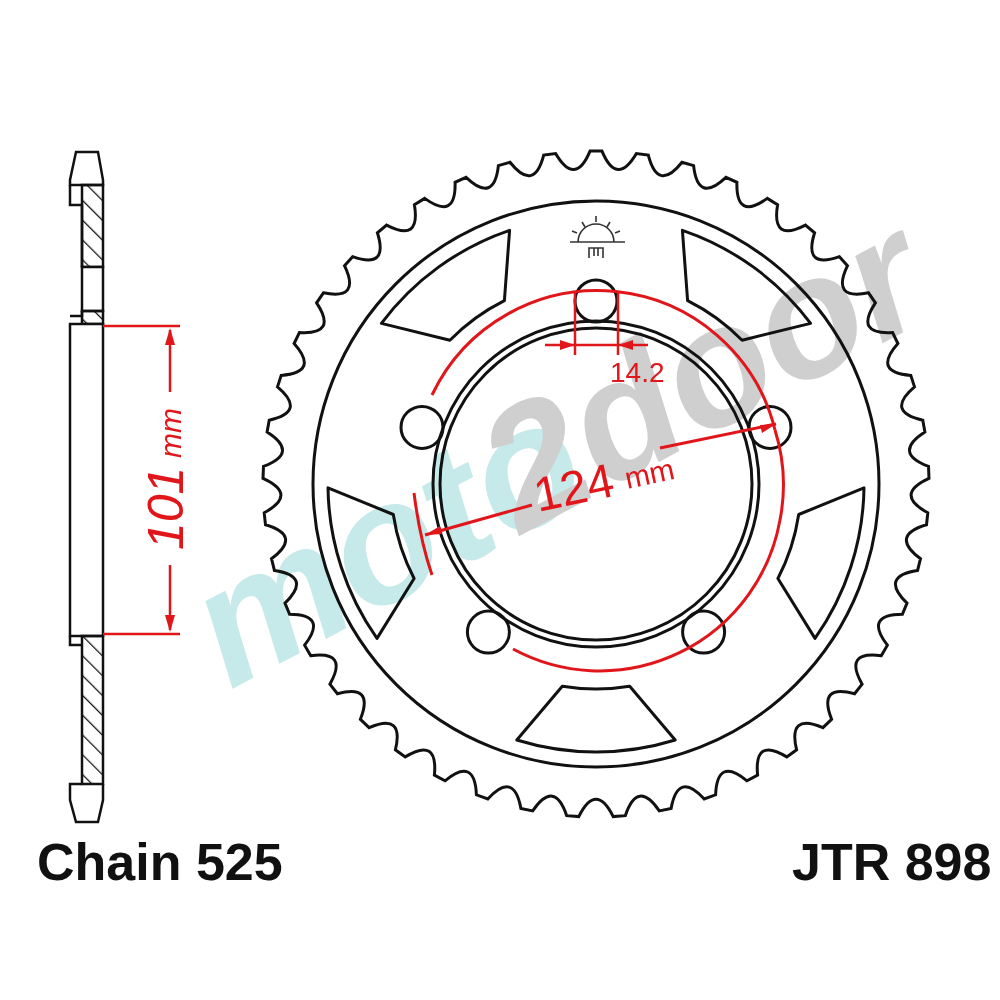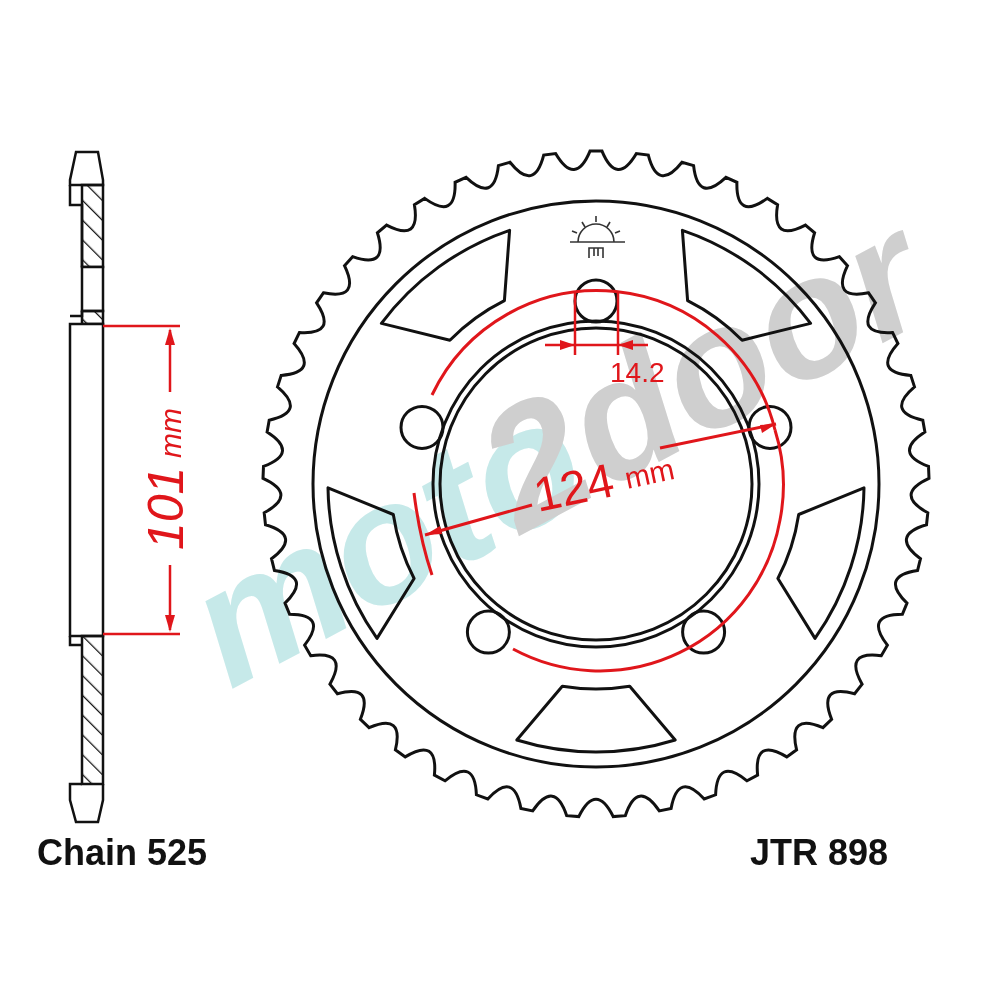--- a/index.html
+++ b/index.html
@@ -1,20 +1,20 @@
 <!DOCTYPE html>
 <html><head>
 <meta charset="utf-8">
 <style>
   html, body { margin:0; padding:0; background:#ffffff; }
   body { width:1000px; height:1000px; position:relative; overflow:hidden; font-family:"Liberation Sans", sans-serif; }
   #canvas { position:absolute; left:0; top:0; width:1000px; height:1000px; }
-  .label-bottom { position:absolute; font-family:"Liberation Sans", sans-serif; font-weight:bold; color:#111; font-size:36px; letter-spacing:0px; }
+  .label-bottom { position:absolute; font-family:"Liberation Sans", sans-serif; font-weight:bold; color:#111; font-size:52px; letter-spacing:0px; }
   #chain-label { left:37px; top:832px; }
-  #part-label { left:750px; top:832px; }
+  #part-label { left:792px; top:832px; }
   svg text { font-family:"Liberation Sans", sans-serif; }
 </style>
 </head>
 <body>
 
 <svg id="canvas" viewBox="0 0 1000 1000" xmlns="http://www.w3.org/2000/svg">
   <defs>
     <pattern id="hatch" patternUnits="userSpaceOnUse" width="14" height="14" patternTransform="rotate(-45)">
       <line x1="0" y1="0" x2="0" y2="14" stroke="#111" stroke-width="2.5"></line>
     </pattern>

